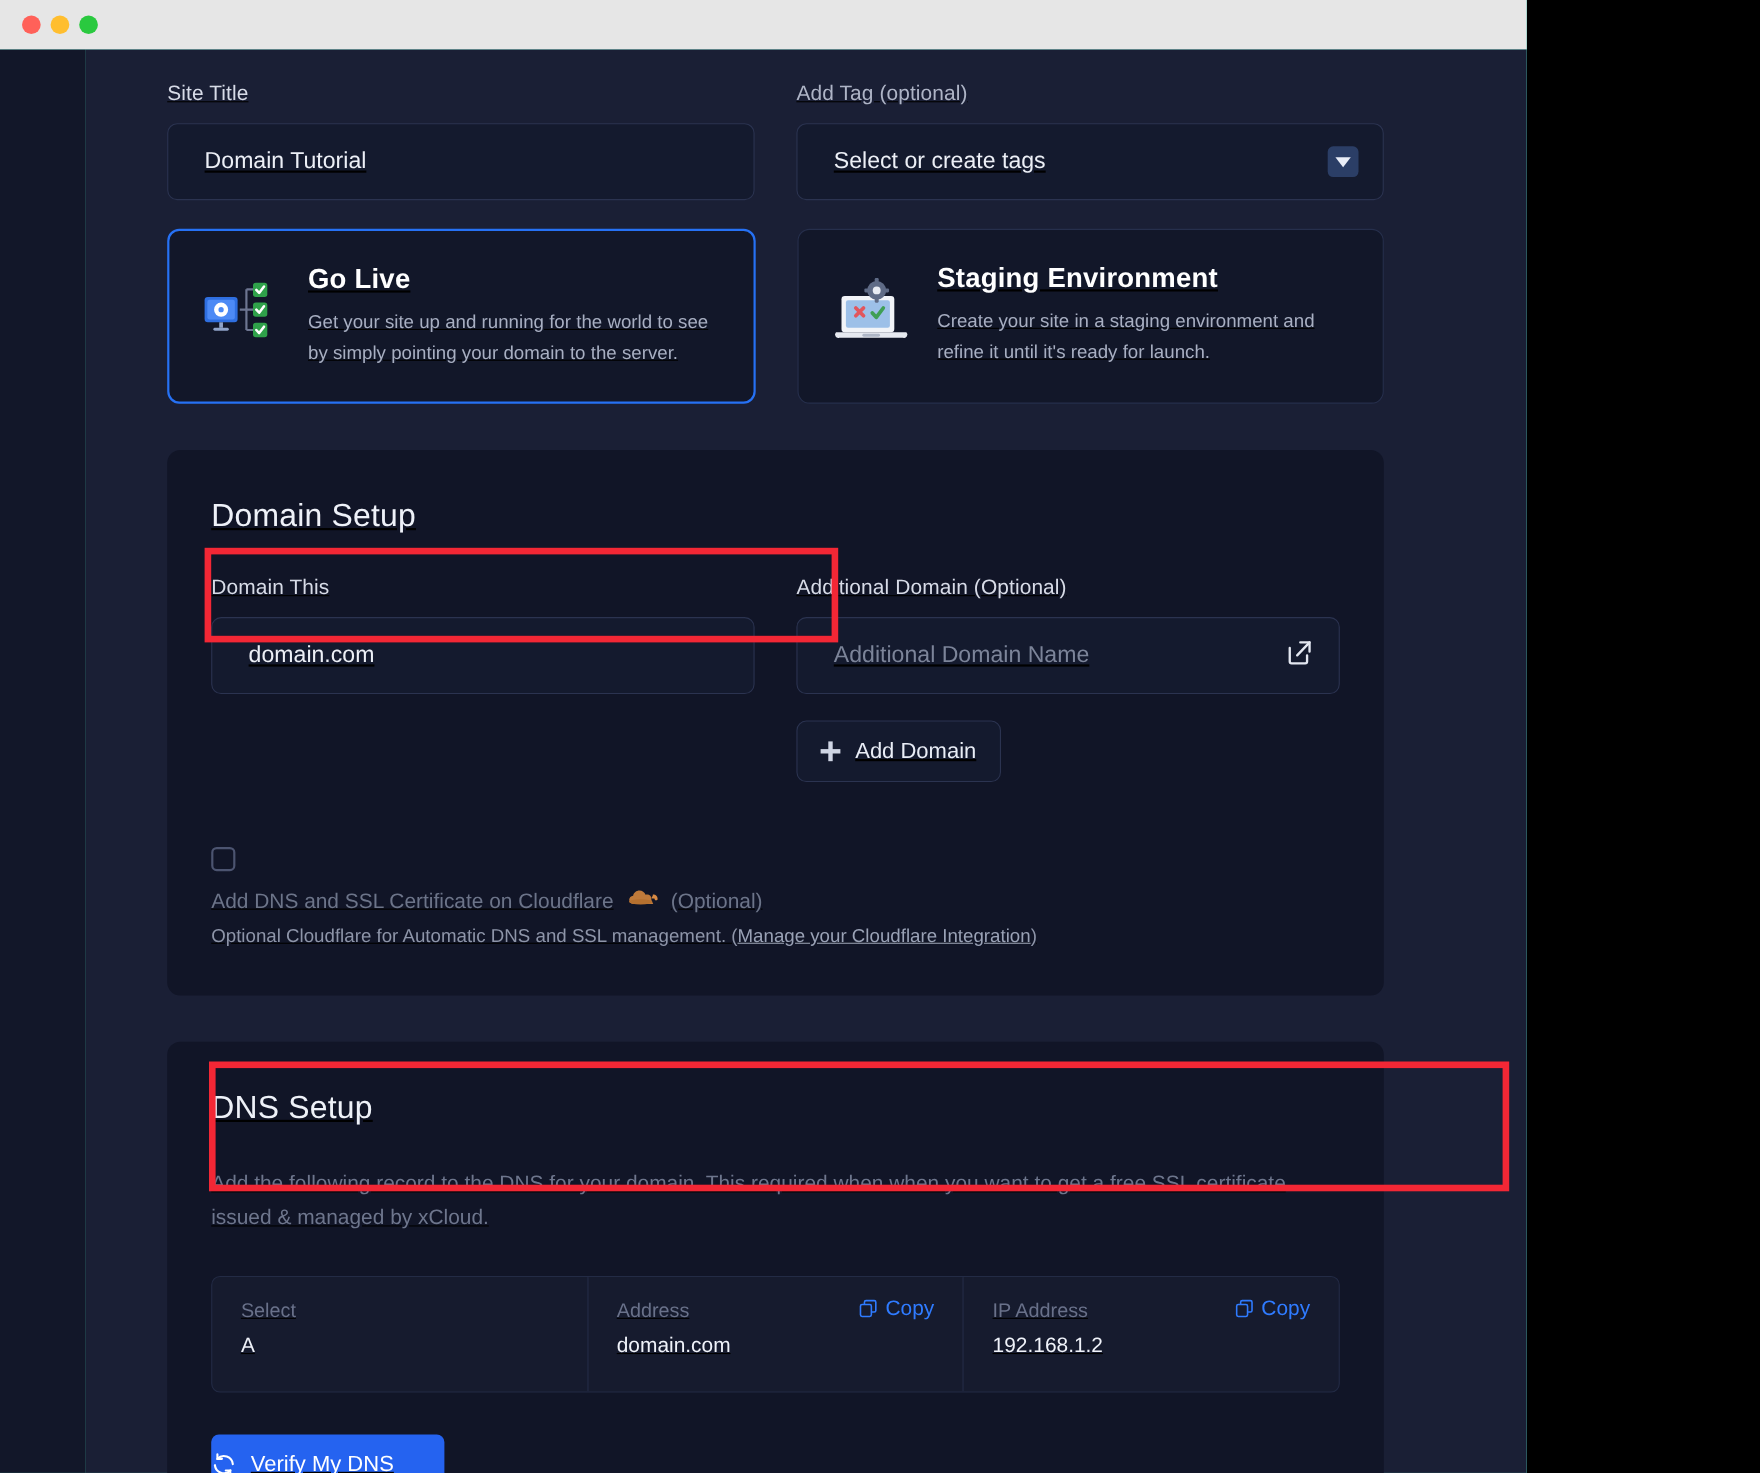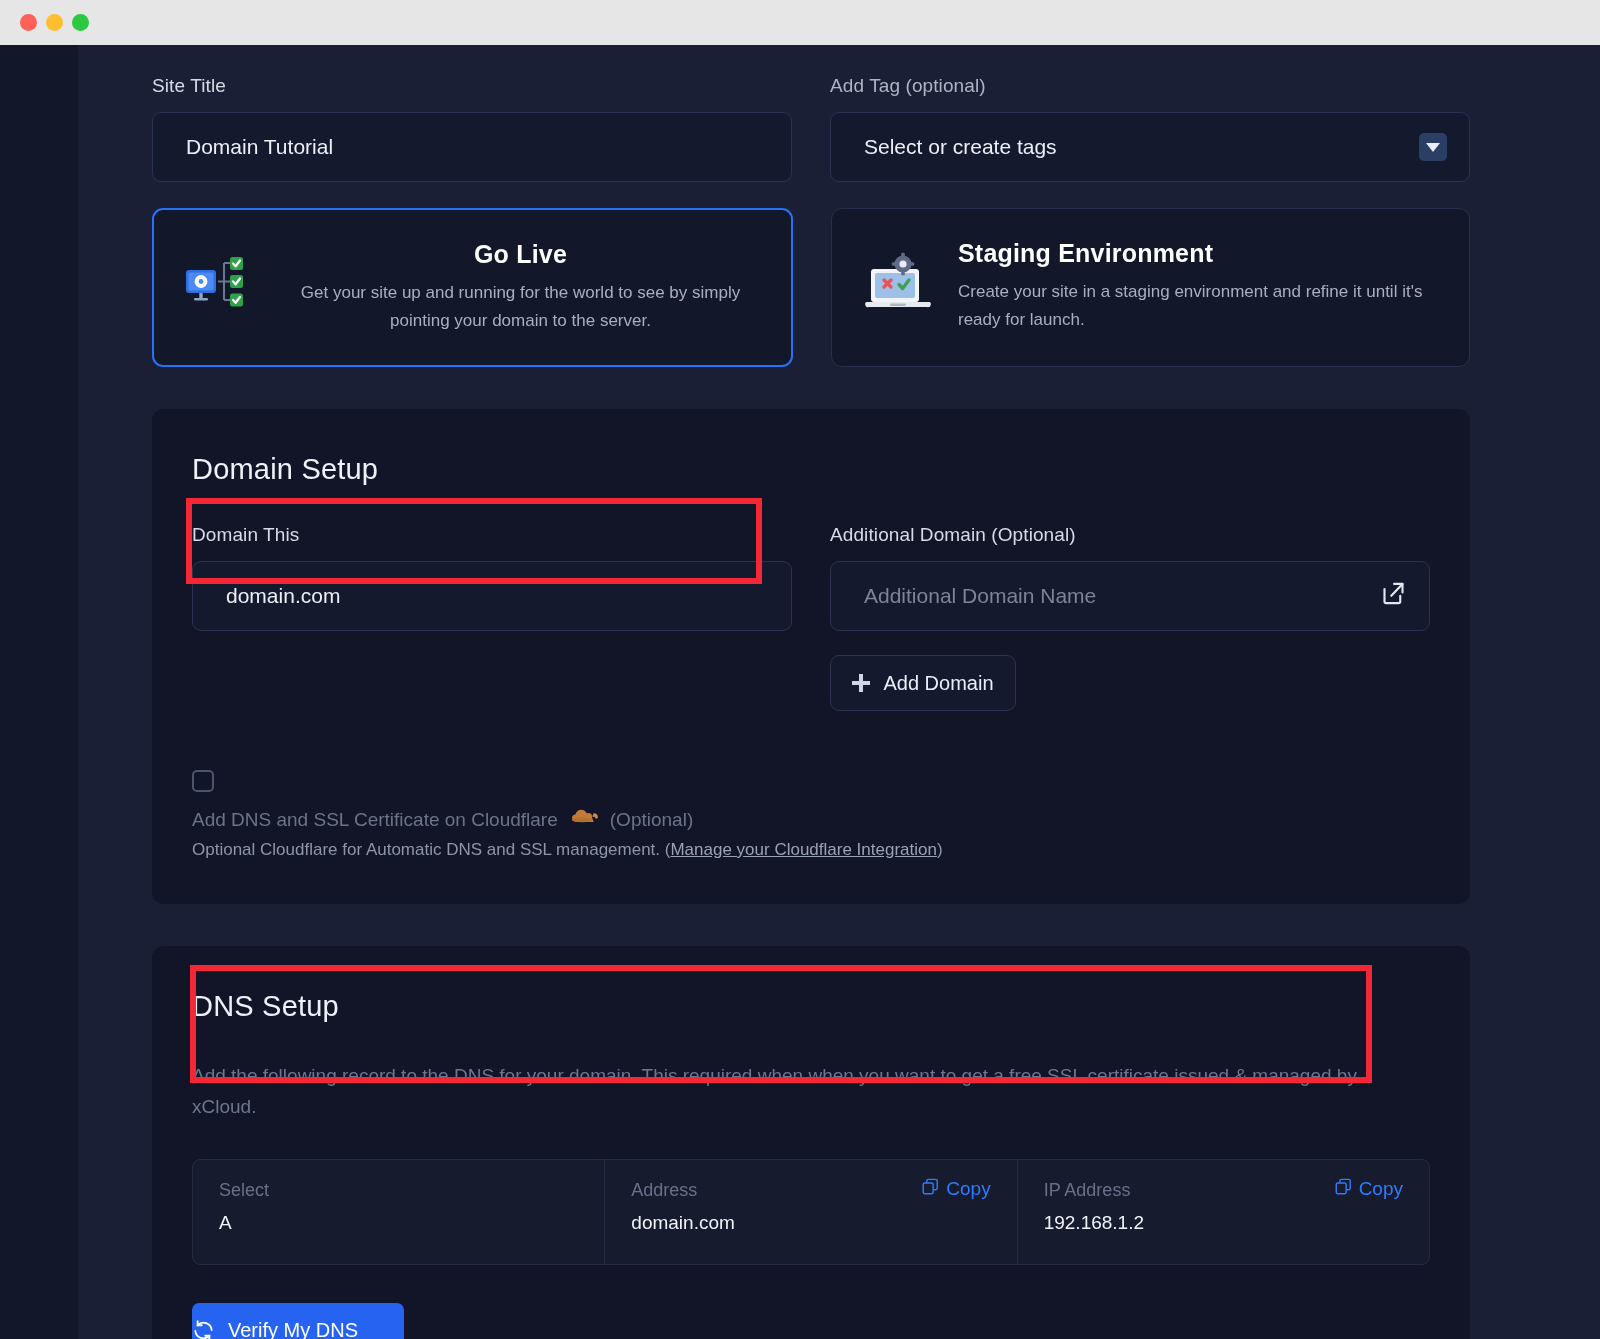--- a/index.html
+++ b/index.html
@@ -6,23 +6,24 @@
   html, body {
     width: 1600px; height: 1339px;
     background: #000;
     font-family: "Liberation Sans", sans-serif;
     overflow: hidden;
   }
 
   
   .window {
     position: relative;
-    width: 1600px; height: 1339px;
+    width: 1388px; height: 1339px;
     background: #5eead4;
     overflow: hidden;
+    text-decoration: underline;
   }
   .titlebar {
     height: 45px;
     background: #e6e6e6;
     display: flex; align-items: center;
     padding-left: 20px;
     gap: 9px;
   }
   .tl { width: 17px; height: 17px; border-radius: 50%; }
   .tl.red { background: #ff6159; }
@@ -90,21 +91,21 @@
     flex: 1;
     border-radius: 11px;
     background: #121729;
     border: 1px solid #262f4c;
     padding: 30px 30px 30px 30px;
     display: flex;
     gap: 24px;
     align-items: flex-start;
     min-height: 140px;
   }
-  .card.selected { border: 2px solid #2671f4; background: #121729; text-align: center; }
+  .card.selected { border: 2px solid #2671f4; background: #121729; }
   .card-icon { flex: 0 0 72px; height: 72px; margin-top: 10px; }
   .card-title {
     font-size: 25px; color: #fff; font-weight: 700;
     margin-bottom: 10px; letter-spacing: .2px;
   }
   .card-desc {
     font-size: 17px; color: #a8afc2; line-height: 1.65;
   }
 
   
@@ -191,21 +192,21 @@
     padding: 20px 26px 0 26px;
     position: relative;
     border-right: 1px solid #242c46;
   }
   .dns-cell:last-child { border-right: none; }
   .dns-head { font-size: 18px; color: #69718a; margin-bottom: 11px; }
   .dns-val  { font-size: 19px; color: #f0f3fa; }
   .copy {
     position: absolute;
     right: 26px; top: 18px;
-    display: flex; gap: 7px;
+    display: flex; align-items: center; gap: 7px;
     color: #2f7bff; font-size: 19px;
   }
   .copy-ico { width: 18px; height: 18px; flex: 0 0 18px; }
 
   
   .verify-btn {
     margin-top: 38px;
     height: 56px; width: 212px;
     background: #2563f0;
     border-radius: 7px;

